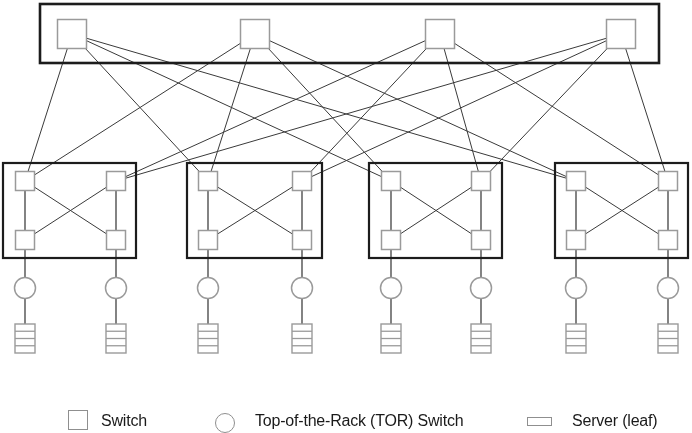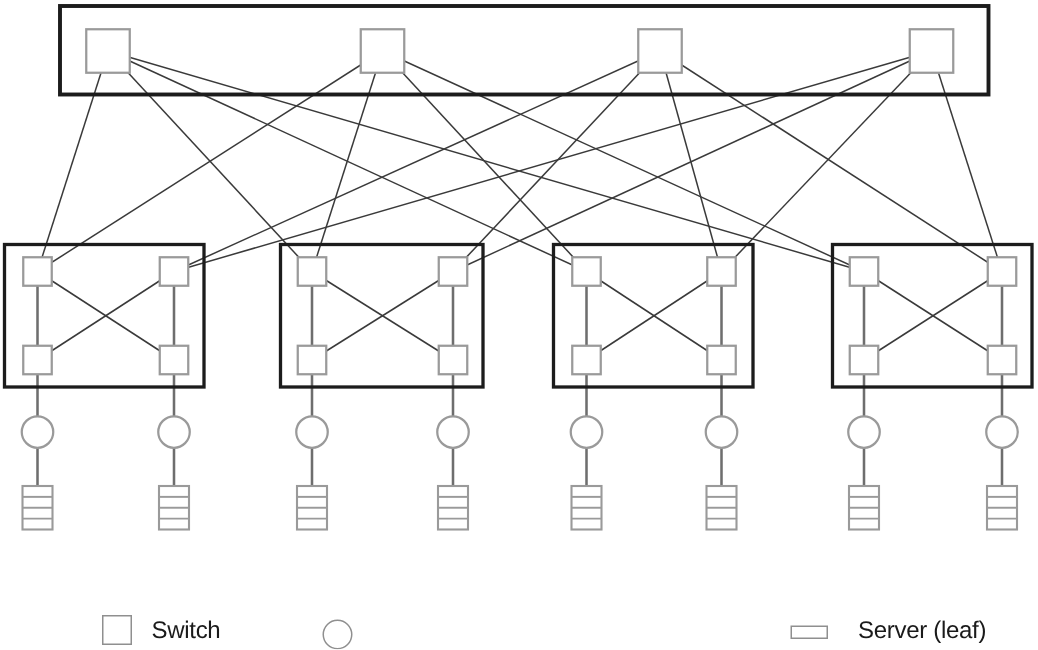--- a/index.html
+++ b/index.html
@@ -168,17 +168,18 @@
       <line x1="658" y1="331.25" x2="678" y2="331.25" stroke="#9a9a9a" stroke-width="1.3"></line>
       <line x1="658" y1="338.5" x2="678" y2="338.5" stroke="#9a9a9a" stroke-width="1.3"></line>
       <line x1="658" y1="345.75" x2="678" y2="345.75" stroke="#9a9a9a" stroke-width="1.3"></line>
     </svg>
 
   <div class="legend">
     <span class="legend-icon square"></span>
     <span class="legend-label l1">Switch</span>
 
     <span class="legend-icon circle"></span>
+    <span class="legend-label l2">Top-of-the-Rack (TOR) Switch</span>
 
     <span class="legend-icon server"></span>
     <span class="legend-label l3">Server (leaf)</span>
   </div>
 </div>
 
 </body></html>

